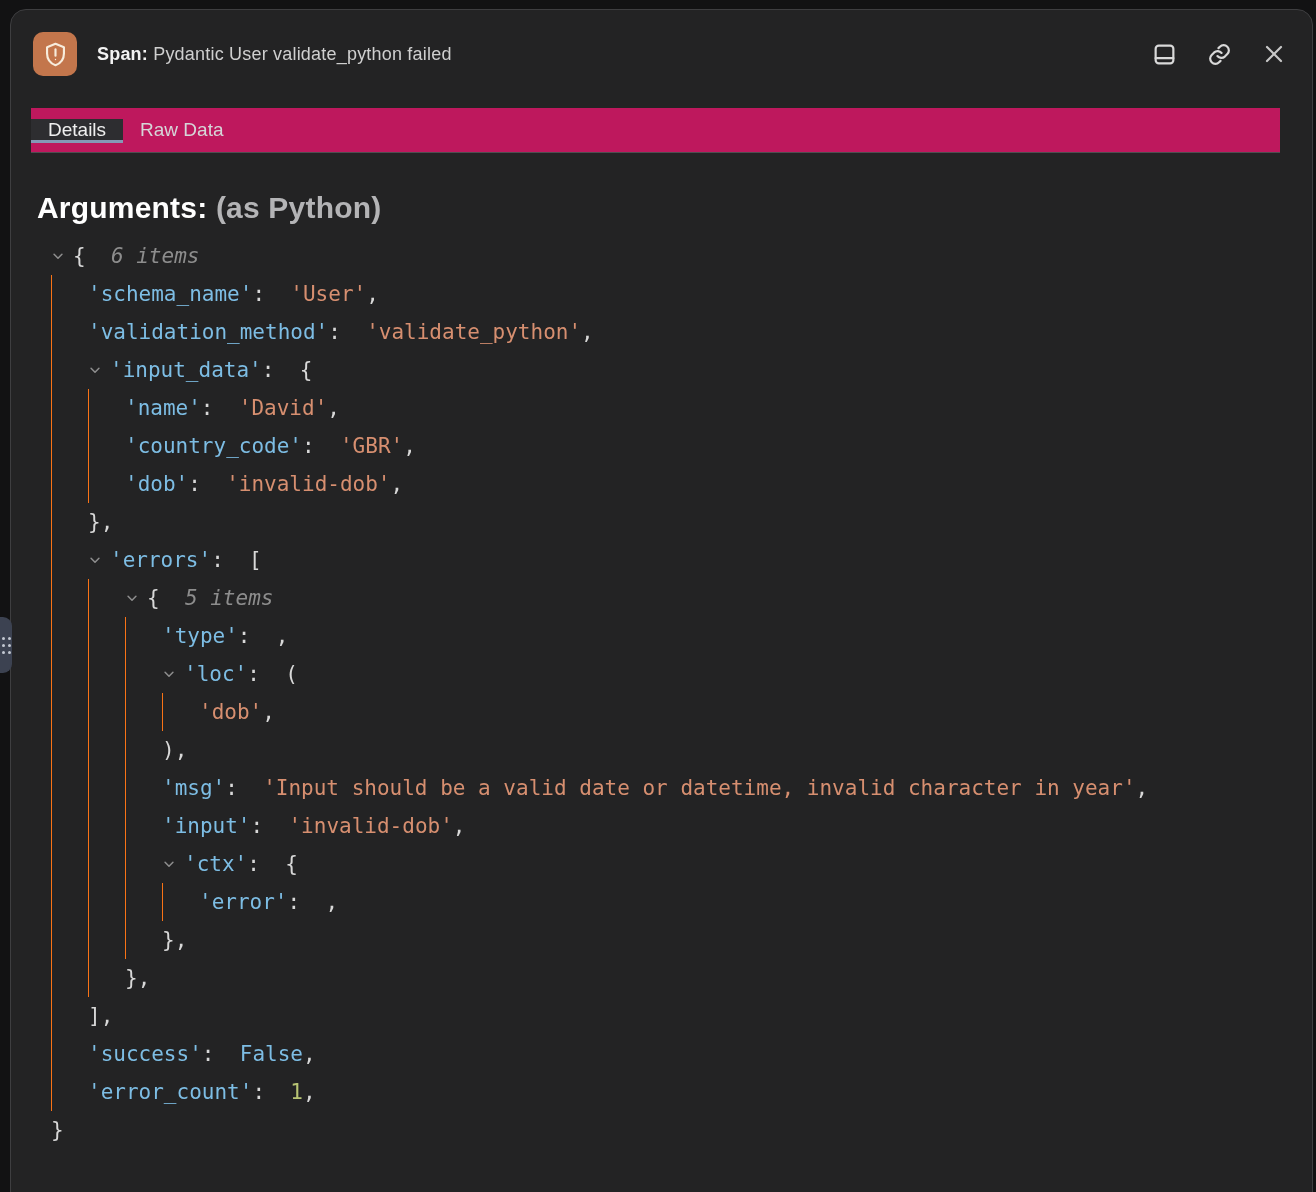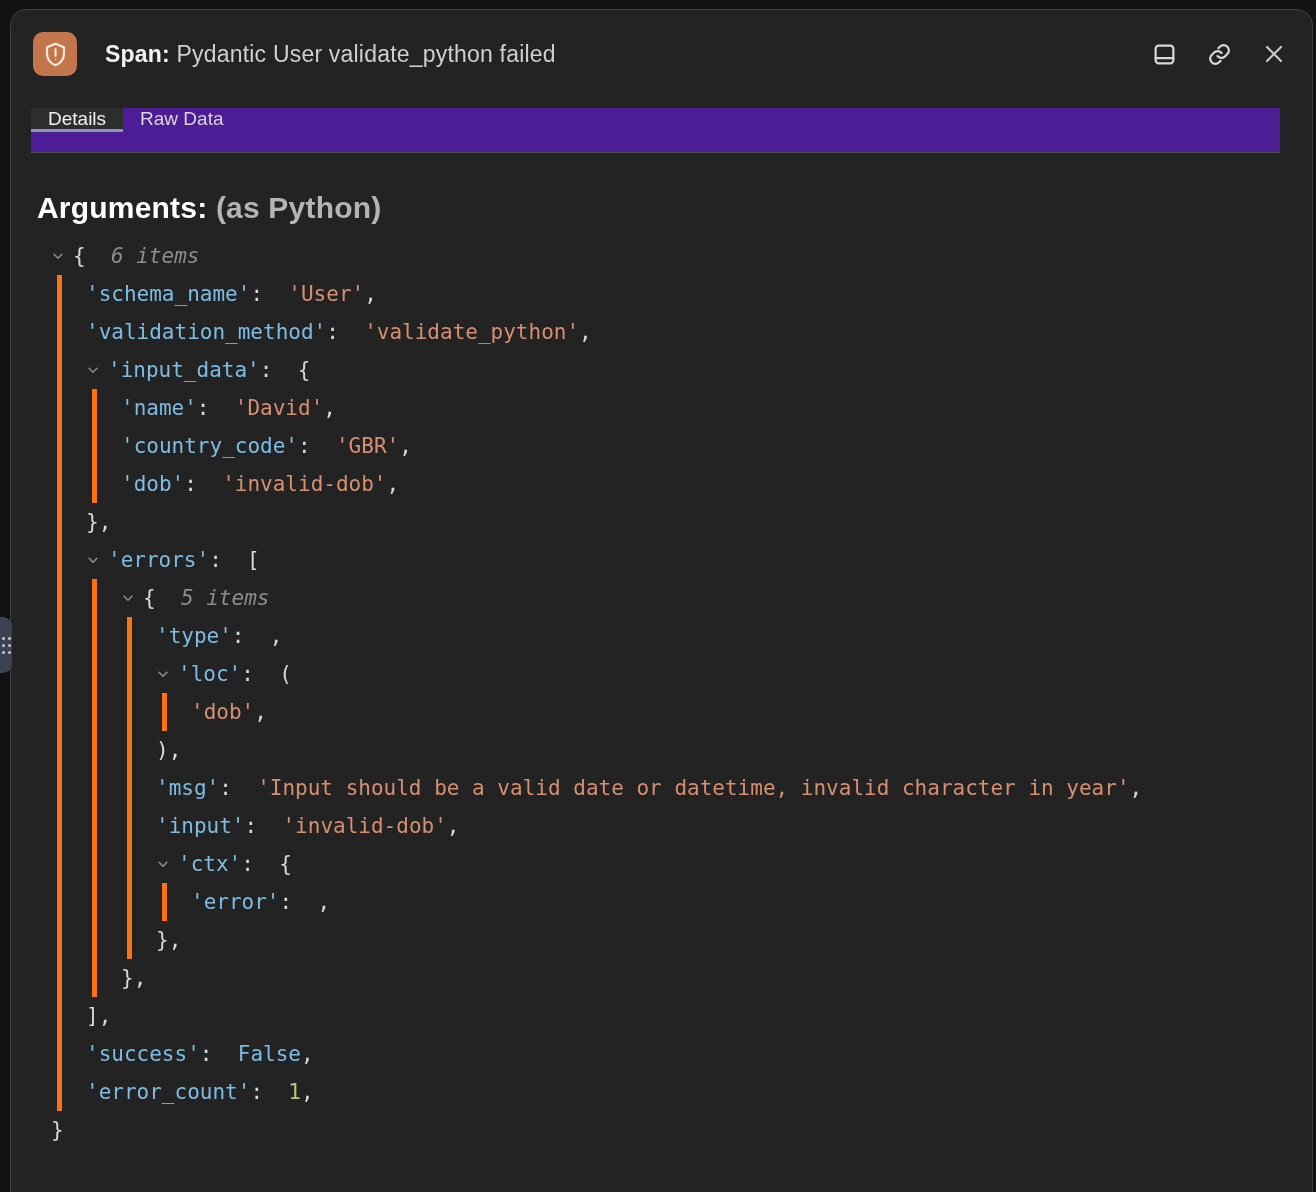--- a/index.html
+++ b/index.html
@@ -21,36 +21,36 @@
   .header {
     display: flex; align-items: center;
     padding: 22px 24px 18px 22px;
   }
   .span-icon {
     width: 44px; height: 44px; border-radius: 10px;
     background: var(--c-icon-bg);
     display: flex; align-items: center; justify-content: center;
     flex: 0 0 auto;
   }
-  .title { margin-left: 28px; font-size: 23px; color: #cfcfcf; letter-spacing: .2px; }
+  .title { margin-left: 20px; font-size: 18px; color: #cfcfcf; letter-spacing: .2px; }
   .title b { color: #f2f2f2; font-weight: 700; }
   .header-actions { margin-left: auto; display: flex; align-items: center; gap: 27px; }
   .icon-btn {
     background: none; border: none; cursor: pointer;
     width: 28px; height: 28px; display: flex; align-items: center; justify-content: center;
     color: #d9d9d9;
   }
   
   .tabs-strip {
     margin: 14px 32px 0 20px;
     height: 45px;
-    background: #4c1d95;
+    background: #be185d;
     border-bottom: 1px solid #4e4e50;
     display: flex;
-    align-items: flex-start;
+    align-items: center;
   }
   .tab {
     display: flex; align-items: center;
     padding: 0 17px;
     font-size: 19px;
     color: #d6d6d8;
     cursor: pointer;
     position: relative;
     background: transparent;
     border: none;
@@ -79,23 +79,22 @@
     white-space: pre;
     display: flex; align-items: center;
   }
   .chev {
     width: 22px; flex: 0 0 22px;
     display: inline-flex; align-items: center;
     cursor: pointer;
     color: #8f8f8f;
   }
   .children {
-    margin-left: 6px;
-    padding-left: 24px;
-    border-left: 5px solid #f97316;
+    padding-left: 36px;
+    border-left: 1px solid #f97316;
   }
   .seg-punct { color: var(--c-punct); }
   .seg-key   { color: var(--c-key); }
   .seg-str   { color: var(--c-str); }
   .seg-bool  { color: var(--c-key); }
   .seg-num   { color: var(--c-num); }
   .seg-items { color: var(--c-items); font-style: italic; }
   
   .left-handle {
     position: absolute; left: 0; top: 617px;

